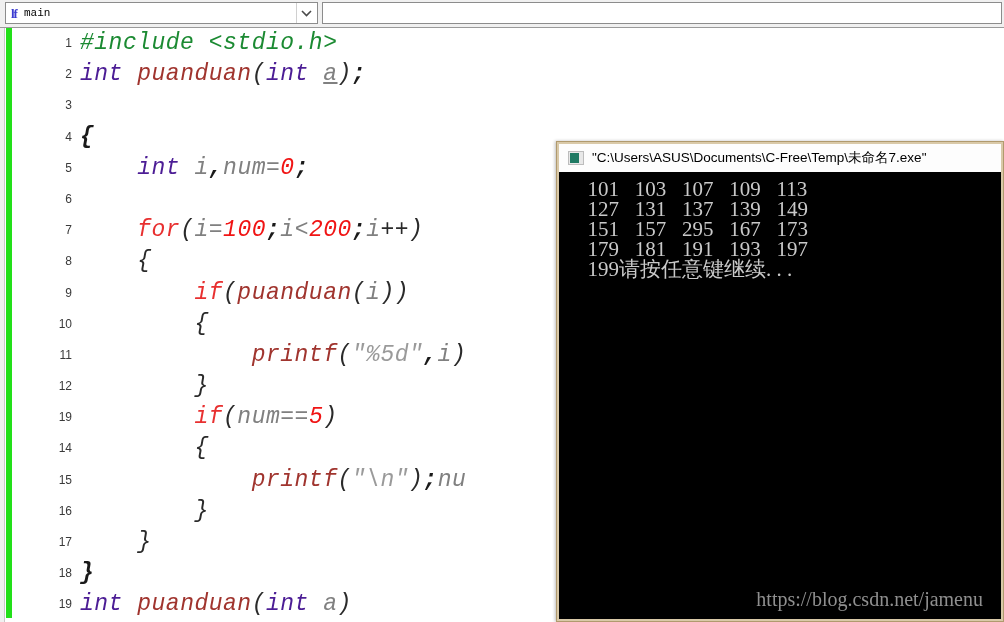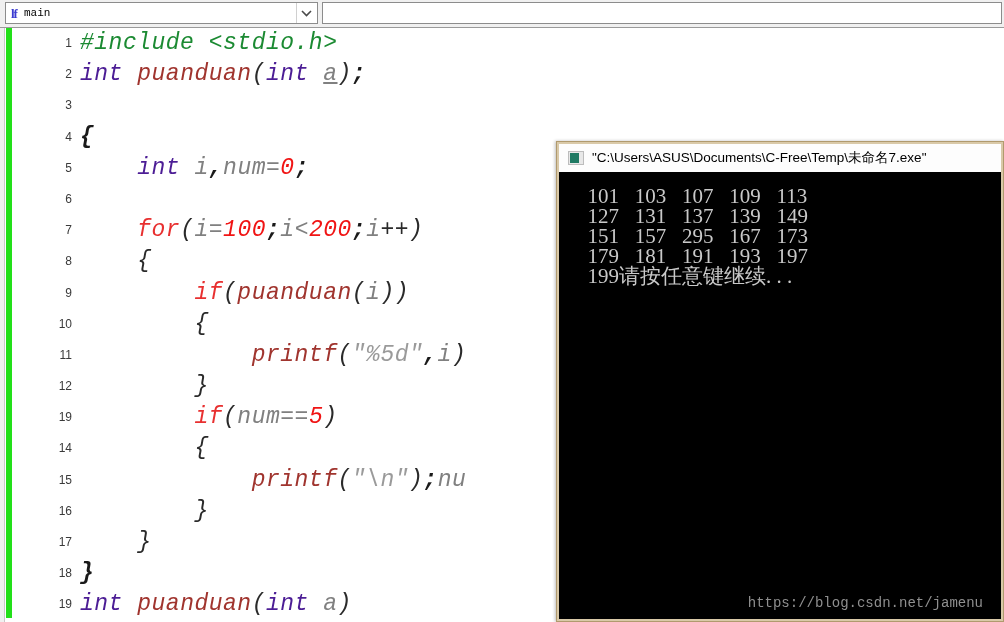--- a/index.html
+++ b/index.html
@@ -195,27 +195,27 @@
   }
   .console-line {
     font-family: "Liberation Serif", serif;
     font-size: 21px;
     line-height: 20px;
     color: #c9c9c9;
     white-space: pre;
     padding-left: 18px;
     letter-spacing: 0px;
   }
-  .console-line.first { padding-top: 14px; }
+  .console-line.first { padding-top: 7px; }
   #watermark {
     position: absolute;
     right: 20px;
     bottom: 10px;
-    font-family: Liberation Mono, monospace;
-    font-size: 14px;
+    font-family: Liberation Serif, serif;
+    font-size: 20px;
     color: #8f8f8f;
     white-space: nowrap;
   }
 </style>
 </head>
 <body>
 
 <div id="screen">
 
   <div id="toolbar">

